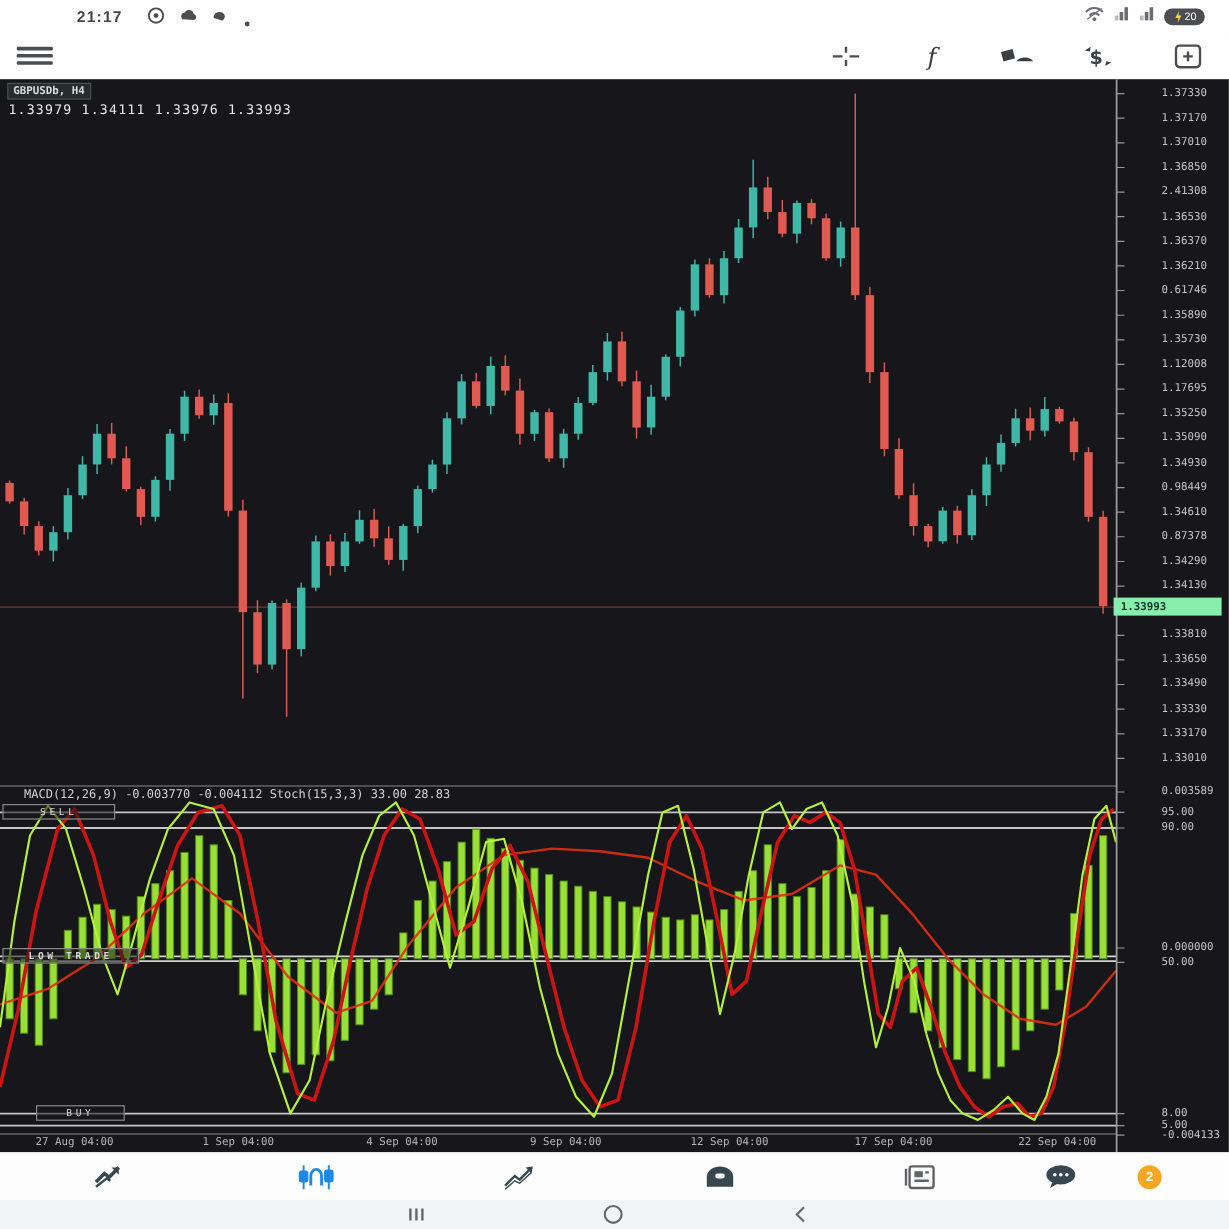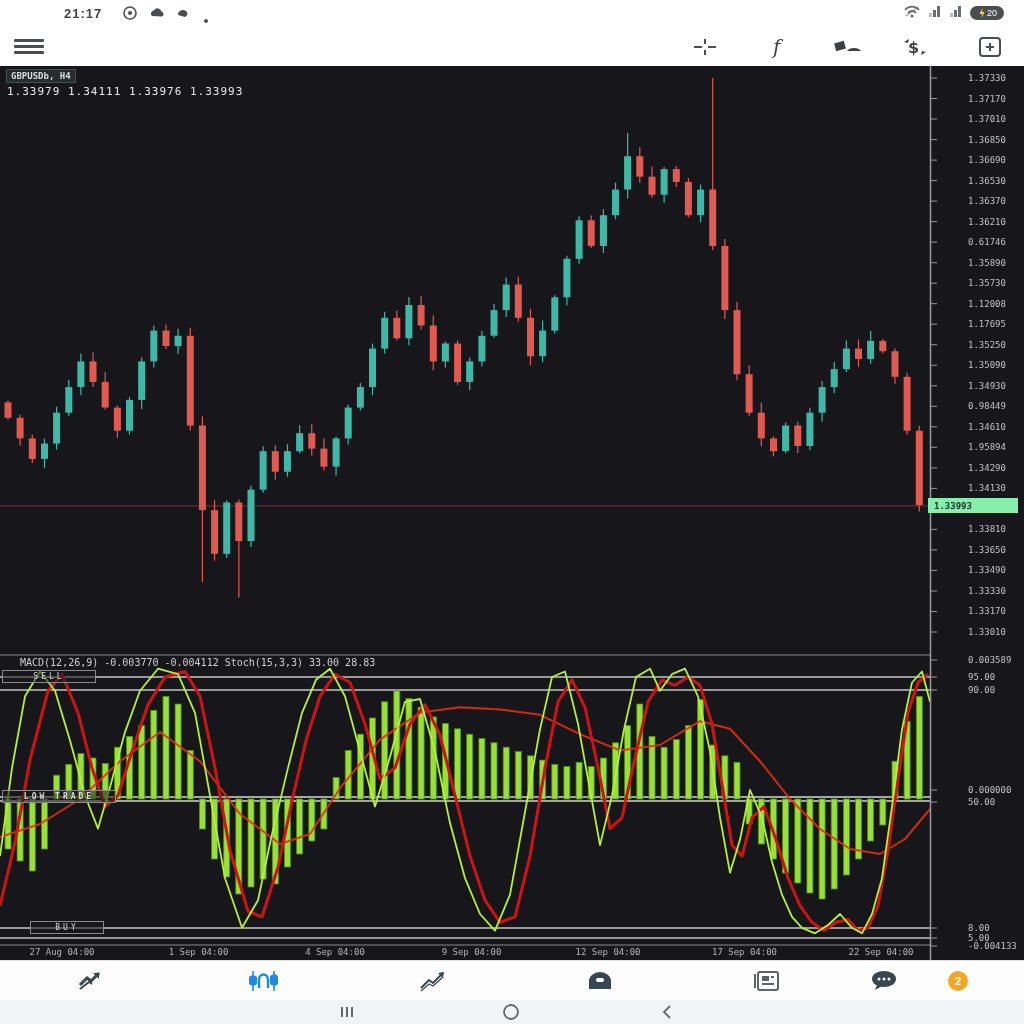--- a/index.html
+++ b/index.html
@@ -425,35 +425,35 @@
   <div id="ohlc-label" class="mono">1.33979 1.34111 1.33976 1.33993</div>
   <div id="ind-label" class="mono">MACD(12,26,9) -0.003770 -0.004112 Stoch(15,3,3) 33.00 28.83</div>
   <div id="zone-sell" class="zone mono">SELL</div>
   <div id="zone-lowtrade" class="zone mono">LOW TRADE</div>
   <div id="zone-buy" class="zone mono">BUY</div>
   <div id="price-axis">
       <span class="ax-lbl mono" style="top:7px">1.37330</span>
       <span class="ax-lbl mono" style="top:28px">1.37170</span>
       <span class="ax-lbl mono" style="top:48px">1.37010</span>
       <span class="ax-lbl mono" style="top:69px">1.36850</span>
-      <span class="ax-lbl mono" style="top:89px">1.36690</span>
+      <span class="ax-lbl mono" style="top:89px">2.41308</span>
       <span class="ax-lbl mono" style="top:110px">1.36530</span>
       <span class="ax-lbl mono" style="top:130px">1.36370</span>
       <span class="ax-lbl mono" style="top:151px">1.36210</span>
       <span class="ax-lbl mono" style="top:171px">0.61746</span>
       <span class="ax-lbl mono" style="top:192px">1.35890</span>
       <span class="ax-lbl mono" style="top:212px">1.35730</span>
       <span class="ax-lbl mono" style="top:233px">1.12008</span>
       <span class="ax-lbl mono" style="top:253px">1.17695</span>
       <span class="ax-lbl mono" style="top:274px">1.35250</span>
       <span class="ax-lbl mono" style="top:294px">1.35090</span>
       <span class="ax-lbl mono" style="top:315px">1.34930</span>
       <span class="ax-lbl mono" style="top:335px">0.98449</span>
       <span class="ax-lbl mono" style="top:356px">1.34610</span>
-      <span class="ax-lbl mono" style="top:376px">1.95894</span>
+      <span class="ax-lbl mono" style="top:376px">0.87378</span>
       <span class="ax-lbl mono" style="top:397px">1.34290</span>
       <span class="ax-lbl mono" style="top:417px">1.34130</span>
       <span class="ax-lbl mono" style="top:458px">1.33810</span>
       <span class="ax-lbl mono" style="top:479px">1.33650</span>
       <span class="ax-lbl mono" style="top:499px">1.33490</span>
       <span class="ax-lbl mono" style="top:520px">1.33330</span>
       <span class="ax-lbl mono" style="top:540px">1.33170</span>
       <span class="ax-lbl mono" style="top:561px">1.33010</span>
     </div>
   <div id="ind-axis">

